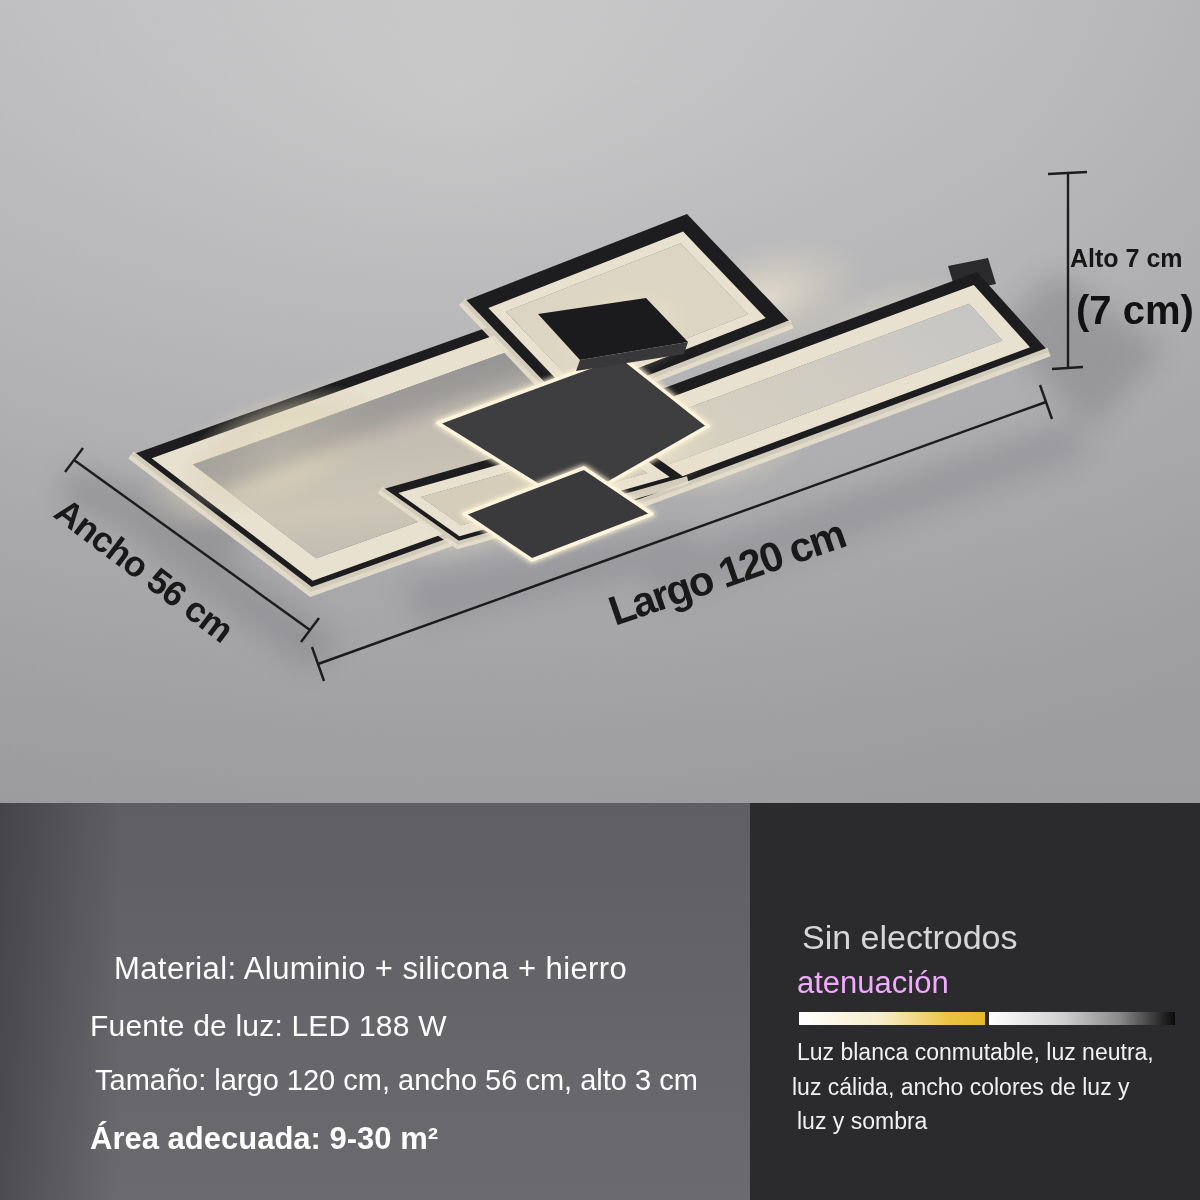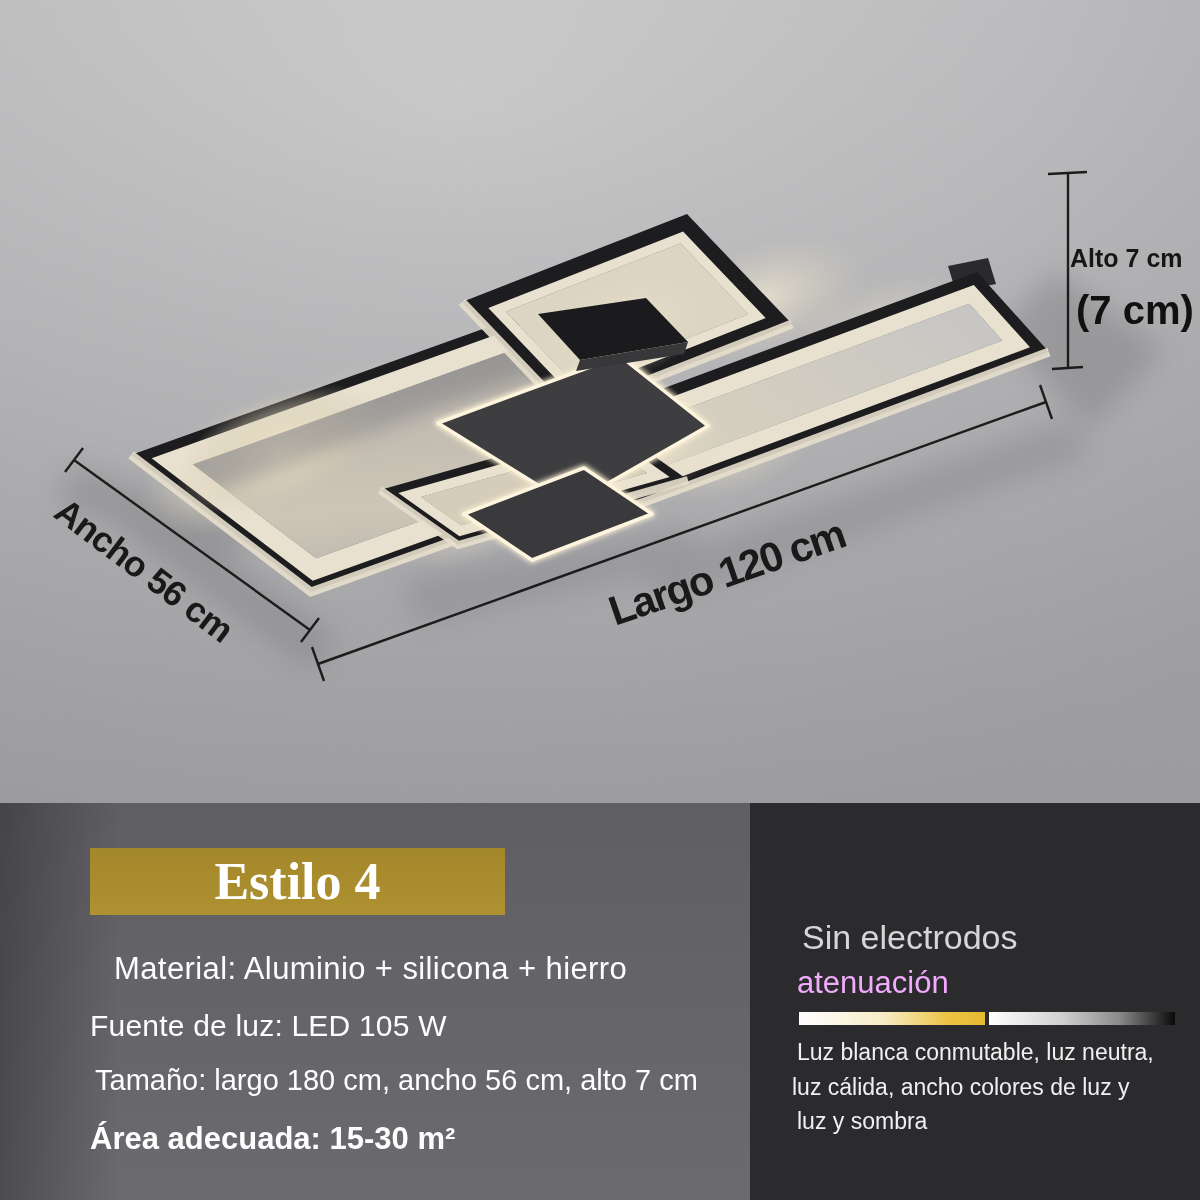--- a/index.html
+++ b/index.html
@@ -165,32 +165,29 @@
     </g>
 
     <text x="1070" y="267" font-size="25" fill="#161616" font-weight="600">Alto 7 cm</text>
 
     <text x="1076" y="324" font-size="40" fill="#111" font-weight="700">(7 cm)</text>
   </svg>
 
   <div class="panelL">
       <div style="position:absolute;left:0;top:0;width:120px;height:100%;background:linear-gradient(90deg,rgba(20,20,24,0.35),rgba(20,20,24,0));"></div>
 
-    <div class="gold">
-        <span>Estilo 4</span>
-      </div>
     <div class="specs">
 
       <div style="top:148px;font-size:31px;font-weight:500;letter-spacing:0.4px;margin-left:24px;">Material: Aluminio + silicona + hierro</div>
 
-      <div style="top:206px;font-size:30px;font-weight:500;letter-spacing:0.2px;">Fuente de luz: LED 105 W</div>
-
-      <div style="top:261px;left:95px;font-size:29px;font-weight:500;">Tamaño: largo 180 cm, ancho 56 cm, alto 7 cm</div>
-
-      <div style="top:318px;font-size:31px;font-weight:bold;">Área adecuada: 15-30 m²</div>
+      <div style="top:206px;font-size:30px;font-weight:500;letter-spacing:0.2px;">Fuente de luz: LED 188 W</div>
+
+      <div style="top:261px;left:95px;font-size:29px;font-weight:500;">Tamaño: largo 120 cm, ancho 56 cm, alto 3 cm</div>
+
+      <div style="top:318px;font-size:31px;font-weight:bold;">Área adecuada: 9-30 m²</div>
     </div>
   </div>
 
   <div class="panelR">
 
     <div class="rtxt" style="left:52px;top:115px;font-size:34px;color:#d6d6d8;">Sin electrodos</div>
 
     <div class="rtxt" style="left:47px;top:162px;font-size:31px;color:#f0abfc;">atenuación</div>
 
     <div style="position:absolute;left:49px;top:209px;width:186px;height:13px;background:linear-gradient(90deg,#ffffff,#f7ecc8 45%,#ecc443 80%,#e7b92f);"></div>

